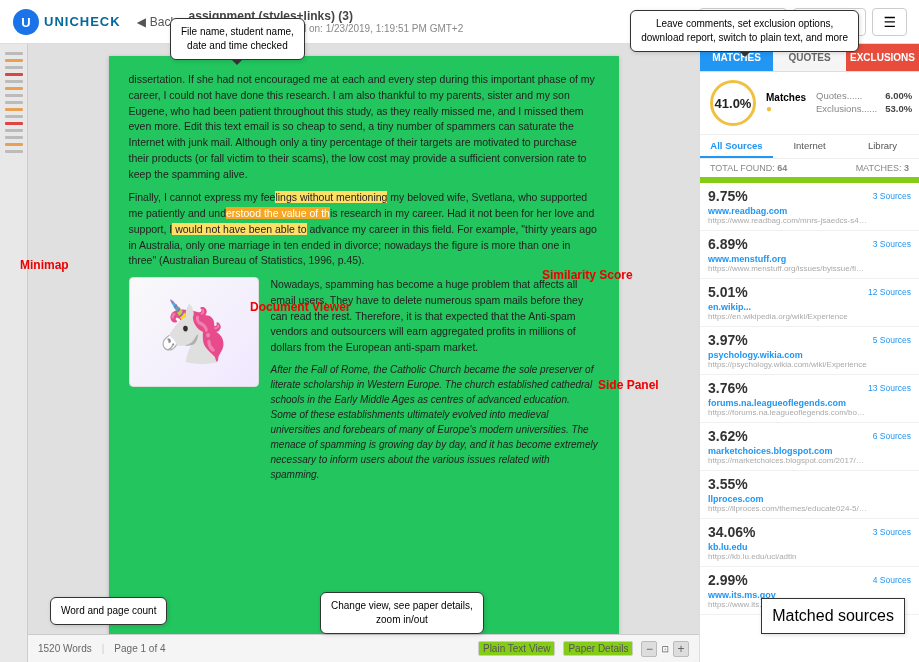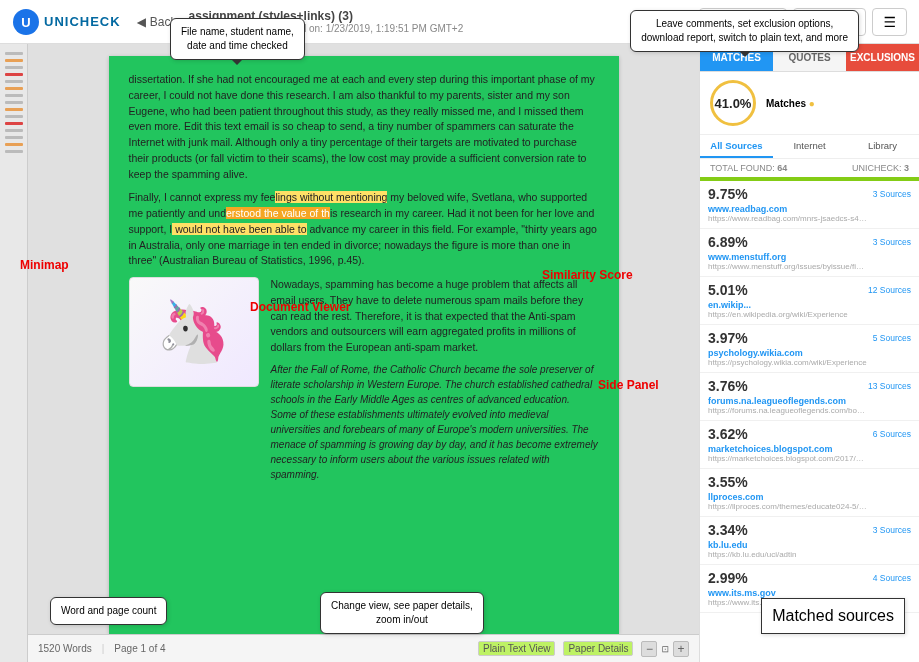--- a/index.html
+++ b/index.html
@@ -164,21 +164,21 @@
       gap: 8px;
       align-items: center;
     }
     .footer-small-btn {
       font-size: 10px;
       color: #555;
       cursor: pointer;
       padding: 1px 4px;
       border: 1px solid #ccc;
       border-radius: 2px;
-      background: #bef264;
+      background: #84cc16;
     }
     .zoom-controls {
       display: flex;
       align-items: center;
       gap: 4px;
       font-size: 10px;
     }
     .zoom-btn {
       width: 16px;
       height: 16px;
@@ -267,21 +267,21 @@
       color: #2196f3;
       border-bottom: 2px solid #2196f3;
       font-weight: bold;
     }
 
     
     .found-info {
       padding: 4px 10px;
       font-size: 9px;
       color: #888;
-      border-bottom: 4px solid #84cc16;
+      border-bottom: 6px solid #84cc16;
       display: flex;
       justify-content: space-between;
     }
 
     
     #source-list {
       flex: 1;
       overflow-y: auto;
     }
     .source-item {
@@ -437,35 +437,45 @@
     </div>
 
     <div class="score-section">
       <div class="score-circle">
         <span>41.0%</span>
       </div>
       <div style="font-size:10px;font-weight:bold;flex:1;">
         <span>Matches</span>
         <span style="color:#f0c040;"> ●</span>
       </div>
+      <div class="score-details">
+        <div class="score-row">
+          <span class="score-label">Quotes......</span>
+          <span class="score-val">6.00%</span>
+        </div>
+        <div class="score-row">
+          <span class="score-label">Exclusions......</span>
+          <span class="score-val">53.0%</span>
+        </div>
+      </div>
     </div>
 
     <div class="source-tabs">
       <div class="source-tab active">All Sources</div>
       <div class="source-tab">Internet</div>
       <div class="source-tab">Library</div>
     </div>
 
     <div class="found-info">
       <span>
         <span>TOTAL FOUND:</span>
         <strong>64</strong>
       </span>
       <span>
-        <span>UNICHECK:</span>
+        <span>MATCHES:</span>
         <strong>3</strong>
       </span>
     </div>
 
     <div id="source-list">
         <div class="source-item">
       <div class="source-top">
         <span class="source-pct">9.75%</span>
         <span class="source-count">3 Sources</span>
       </div>
@@ -515,21 +525,21 @@
         <div class="source-item">
       <div class="source-top">
         <span class="source-pct">3.55%</span>
         <span class="source-count"></span>
       </div>
       <div class="source-domain">llproces.com</div>
       <div class="source-url">https://llproces.com/themes/educate024-5/index.htm...</div>
     </div>
         <div class="source-item">
       <div class="source-top">
-        <span class="source-pct">3.34%</span>
+        <span class="source-pct">34.06%</span>
         <span class="source-count">3 Sources</span>
       </div>
       <div class="source-domain">kb.lu.edu</div>
       <div class="source-url">https://kb.lu.edu/uci/adtin</div>
     </div>
         <div class="source-item">
       <div class="source-top">
         <span class="source-pct">2.99%</span>
         <span class="source-count">4 Sources</span>
       </div>

